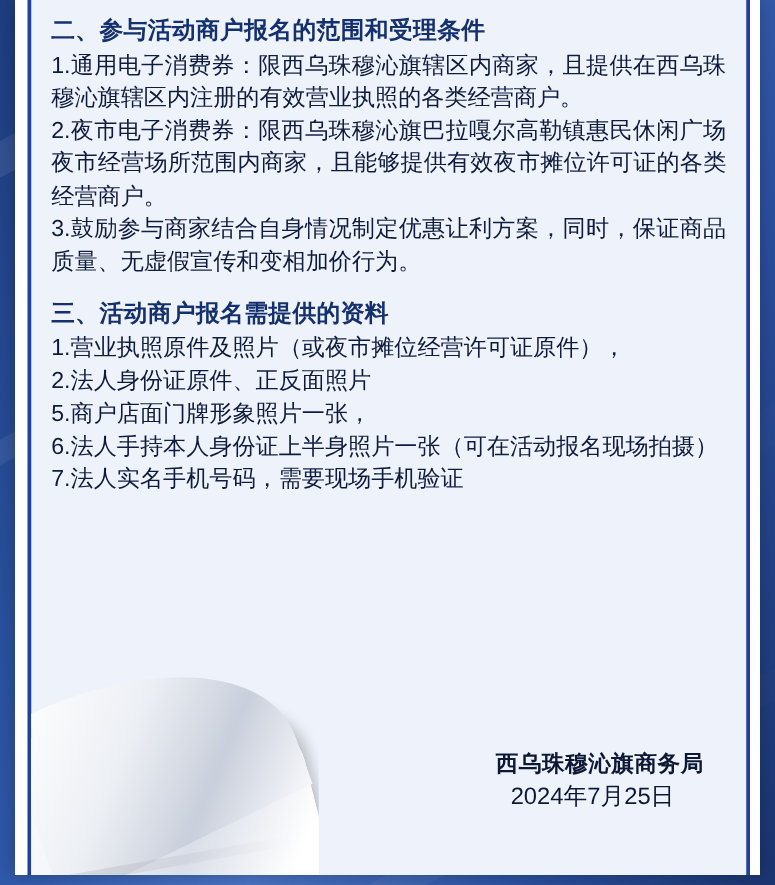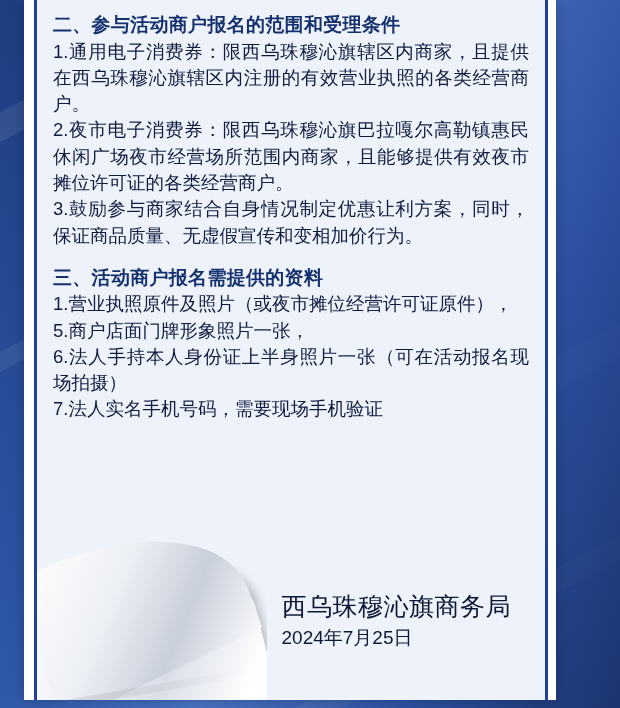--- a/index.html
+++ b/index.html
@@ -22,23 +22,23 @@
     pointer-events: none;
   }
   .s1 { left: -120px; top: 40px;  width: 520px; height: 26px; }
   .s2 { left: -60px;  top: 220px; width: 620px; height: 18px; opacity: .7; }
   .s3 { left: 120px;  top: 420px; width: 640px; height: 30px; opacity: .5; }
   .s4 { left: 240px;  top: 600px; width: 520px; height: 22px; opacity: .45; }
 
   
   .card {
     position: absolute;
-    left: 24px;
+    left: 12px;
     top: 0;
-    width: 532px;
+    width: 596px;
     height: 700px;
     background: #ffffff;
     box-shadow: 0 0 14px rgba(0,0,0,0.28);
   }
   .card-inner {
     position: absolute;
     left: 10px;
     top: 0;
     right: 8px;
     bottom: 0;
@@ -71,29 +71,30 @@
 
   
   .signature {
     position: absolute;
     right: 34px;
     bottom: 48px;
     text-align: left;
     color: #0d1836;
   }
   .sig-org {
-    font-size: 25px;
-    font-weight: normal;
+    font-size: 18px;
+    font-weight: bold;
     letter-spacing: .5px;
     line-height: 1.35;
   }
   .sig-date {
     font-size: 19px;
     line-height: 1.4;
     margin-top: 2px;
+    margin-left: 12px;
   }
 
   
   .curl {
     position: absolute;
     left: 0;
     bottom: 0;
     width: 230px;
     height: 190px;
     overflow: hidden;
@@ -147,20 +148,21 @@
         <p class="para">1.通用电子消费券：限西乌珠穆沁旗辖区内商家，且提供在西乌珠穆沁旗辖区内注册的有效营业执照的各类经营商户。</p>
         <p class="para">2.夜市电子消费券：限西乌珠穆沁旗巴拉嘎尔高勒镇惠民休闲广场夜市经营场所范围内商家，且能够提供有效夜市摊位许可证的各类经营商户。</p>
         <p class="para">3.鼓励参与商家结合自身情况制定优惠让利方案，同时，保证商品质量、无虚假宣传和变相加价行为。</p>
       </div>
 
       <div class="gap"></div>
 
       <h2 class="sec">三、活动商户报名需提供的资料</h2>
       <div class="list-tight">
         <p class="para">1.营业执照原件及照片（或夜市摊位经营许可证原件），</p>
+        <p class="para">2.法人身份证原件、正反面照片</p>
         <p class="para">5.商户店面门牌形象照片一张，</p>
         <p class="para">6.法人手持本人身份证上半身照片一张（可在活动报名现场拍摄）</p>
         <p class="para">7.法人实名手机号码，需要现场手机验证</p>
       </div>
 
     </div>
 
     <div class="signature">
       <div class="sig-org">西乌珠穆沁旗商务局</div>
       <div class="sig-date">2024年7月25日</div>

